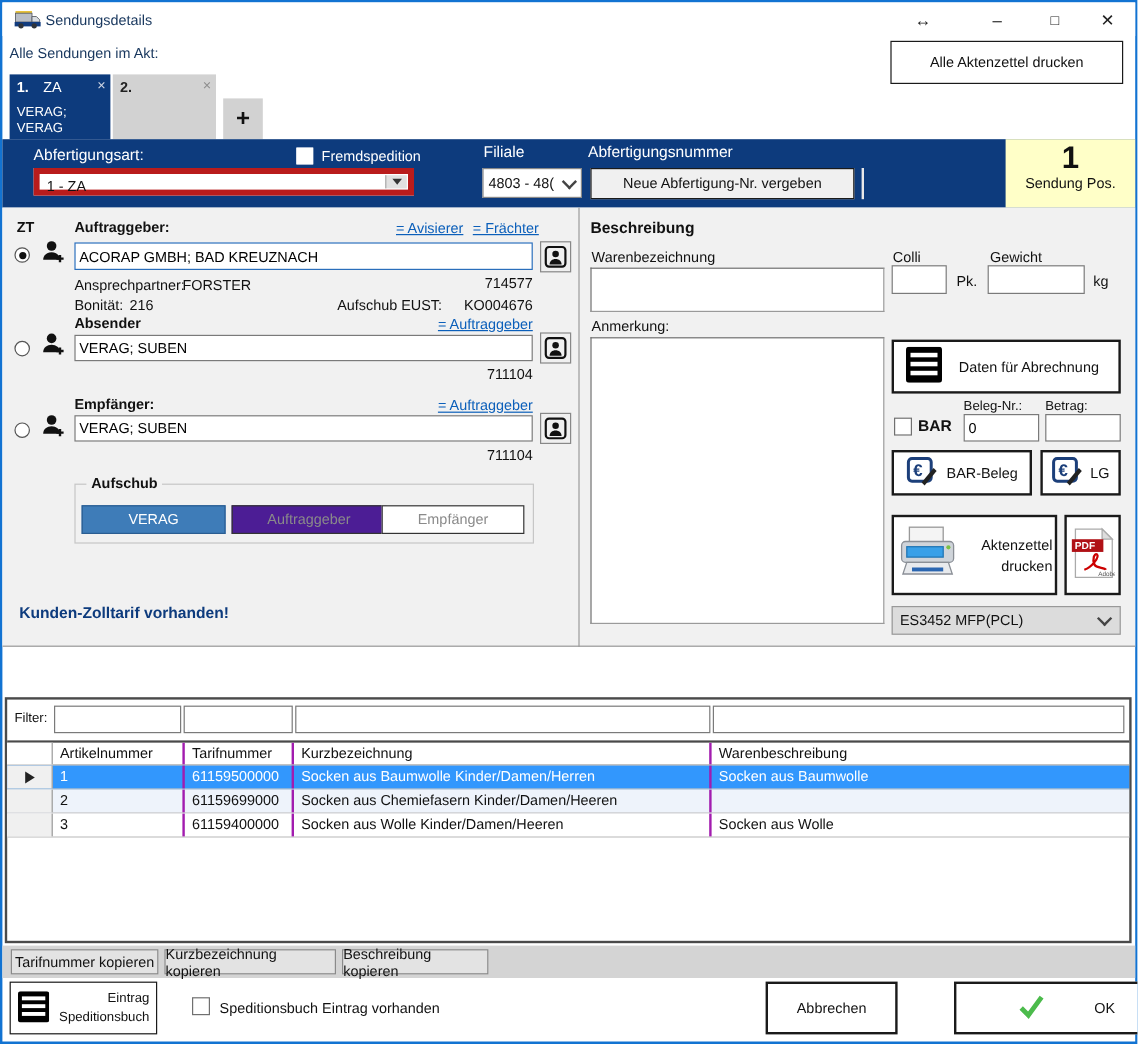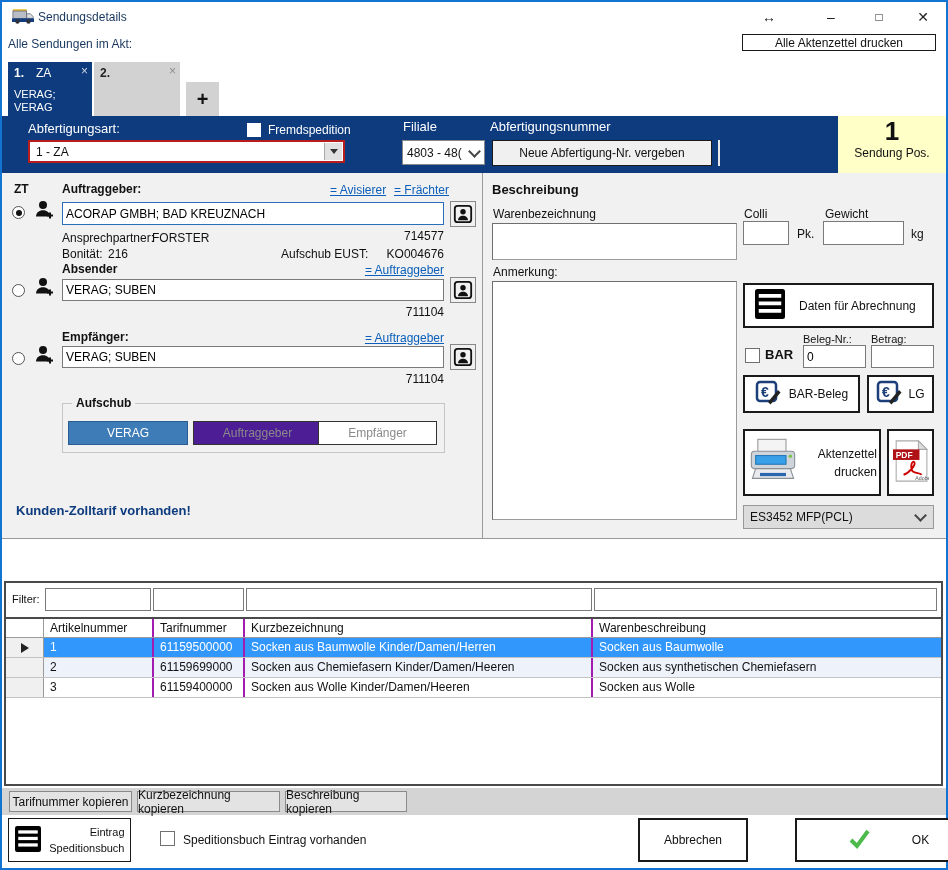--- a/index.html
+++ b/index.html
@@ -27,39 +27,39 @@
   
   .titlebar{position:absolute;left:2px;top:2px;right:2px;height:28px;background:#fff;}
   .app-icon{position:absolute;left:10px;top:6px;}
   .win-title{position:absolute;left:36px;top:8px;font-size:12px;}
   .wctl{position:absolute;top:4px;width:26px;height:22px;display:flex;align-items:center;justify-content:center;
         font-size:14px;color:#222;cursor:pointer;}
   .wc-resize{left:754px;} .wc-min{left:816px;} .wc-max{left:864px;font-size:12px;} .wc-close{left:908px;}
 
   
   .akt-label{left:8px;top:37px;}
-  .print-all{left:742px;top:34px;width:194px;height:17px;}
+  .print-all{left:742px;top:34px;width:194px;height:36px;}
 
   
   .tab{position:absolute;top:62px;height:54px;box-sizing:border-box;cursor:pointer;}
   .tab1{left:8px;width:84px;background:#0d3b7d;color:#fff;}
   .tab2{left:94px;width:86px;background:#d2d2d2;color:#222;}
   .tab .tnum{position:absolute;left:6px;top:4px;font-weight:bold;font-size:12px;}
   .tab .ttype{position:absolute;left:28px;top:4px;font-size:12px;}
   .tab .tclose{position:absolute;right:4px;top:2px;font-size:12px;cursor:pointer;}
   .tab1 .tclose{color:#cfd6e4;} .tab2 .tclose{color:#8e8e8e;}
   .tab .tl1{position:absolute;left:6px;top:26px;font-size:11px;}
   .tab .tl2{position:absolute;left:6px;top:39px;font-size:11px;}
   .tab-add{position:absolute;left:186px;top:82px;width:33px;height:34px;background:#d2d2d2;display:flex;
            align-items:center;justify-content:center;font-size:20px;font-weight:bold;cursor:pointer;}
 
   
   .band{position:absolute;left:2px;top:116px;width:944px;height:57px;background:#0d3b7d;}
   .abf-label{left:28px;top:121px;font-size:13px;}
-  .combo1{position:absolute;left:28px;top:140px;width:317px;height:23px;background:#fff;border:2px solid #b91c1c;box-sizing:border-box;cursor:pointer;}
+  .combo1{position:absolute;left:28px;top:140px;width:317px;height:23px;background:#fff;border:5px solid #b91c1c;box-sizing:border-box;cursor:pointer;}
   .combo1 .ctext{position:absolute;left:6px;top:3px;font-size:12px;}
   .combo1 .cbtn{position:absolute;right:1px;top:1px;bottom:1px;width:17px;background:#e1e1e1;border-left:1px solid #aaa;
                 display:flex;align-items:center;justify-content:center;}
   .fremd-cb{left:247px;top:123px;border-color:#fff;}
   .fremd-label{left:268px;top:123px;font-size:12px;}
   .filiale-label{left:403px;top:119px;font-size:13px;}
   .combo2{position:absolute;left:402px;top:140px;width:83px;height:25px;background:#fff;border:1px solid #888;
           box-sizing:border-box;display:flex;align-items:center;cursor:pointer;}
   .combo2 .ctext{margin-left:4px;font-size:12px;flex:1;white-space:nowrap;overflow:hidden;}
   .combo2 .chev{margin-right:5px;flex:none;}
@@ -413,21 +413,20 @@
         <div class="gc c1">1</div>
         <div class="gc c2">61159500000</div>
         <div class="gc c3">Socken aus Baumwolle Kinder/Damen/Herren</div>
         <div class="gc c4">Socken aus Baumwolle</div>
       </div>
       <div class="grow rowalt">
         <div class="gc c0"></div>
         <div class="gc c1">2</div>
         <div class="gc c2">61159699000</div>
         <div class="gc c3">Socken aus Chemiefasern Kinder/Damen/Heeren</div>
-        <div class="gc c4">Socken aus synthetischen Chemiefasern</div>
       </div>
       <div class="grow">
         <div class="gc c0"></div>
         <div class="gc c1">3</div>
         <div class="gc c2">61159400000</div>
         <div class="gc c3">Socken aus Wolle Kinder/Damen/Heeren</div>
         <div class="gc c4">Socken aus Wolle</div>
       </div>
     </div>
   </div>

